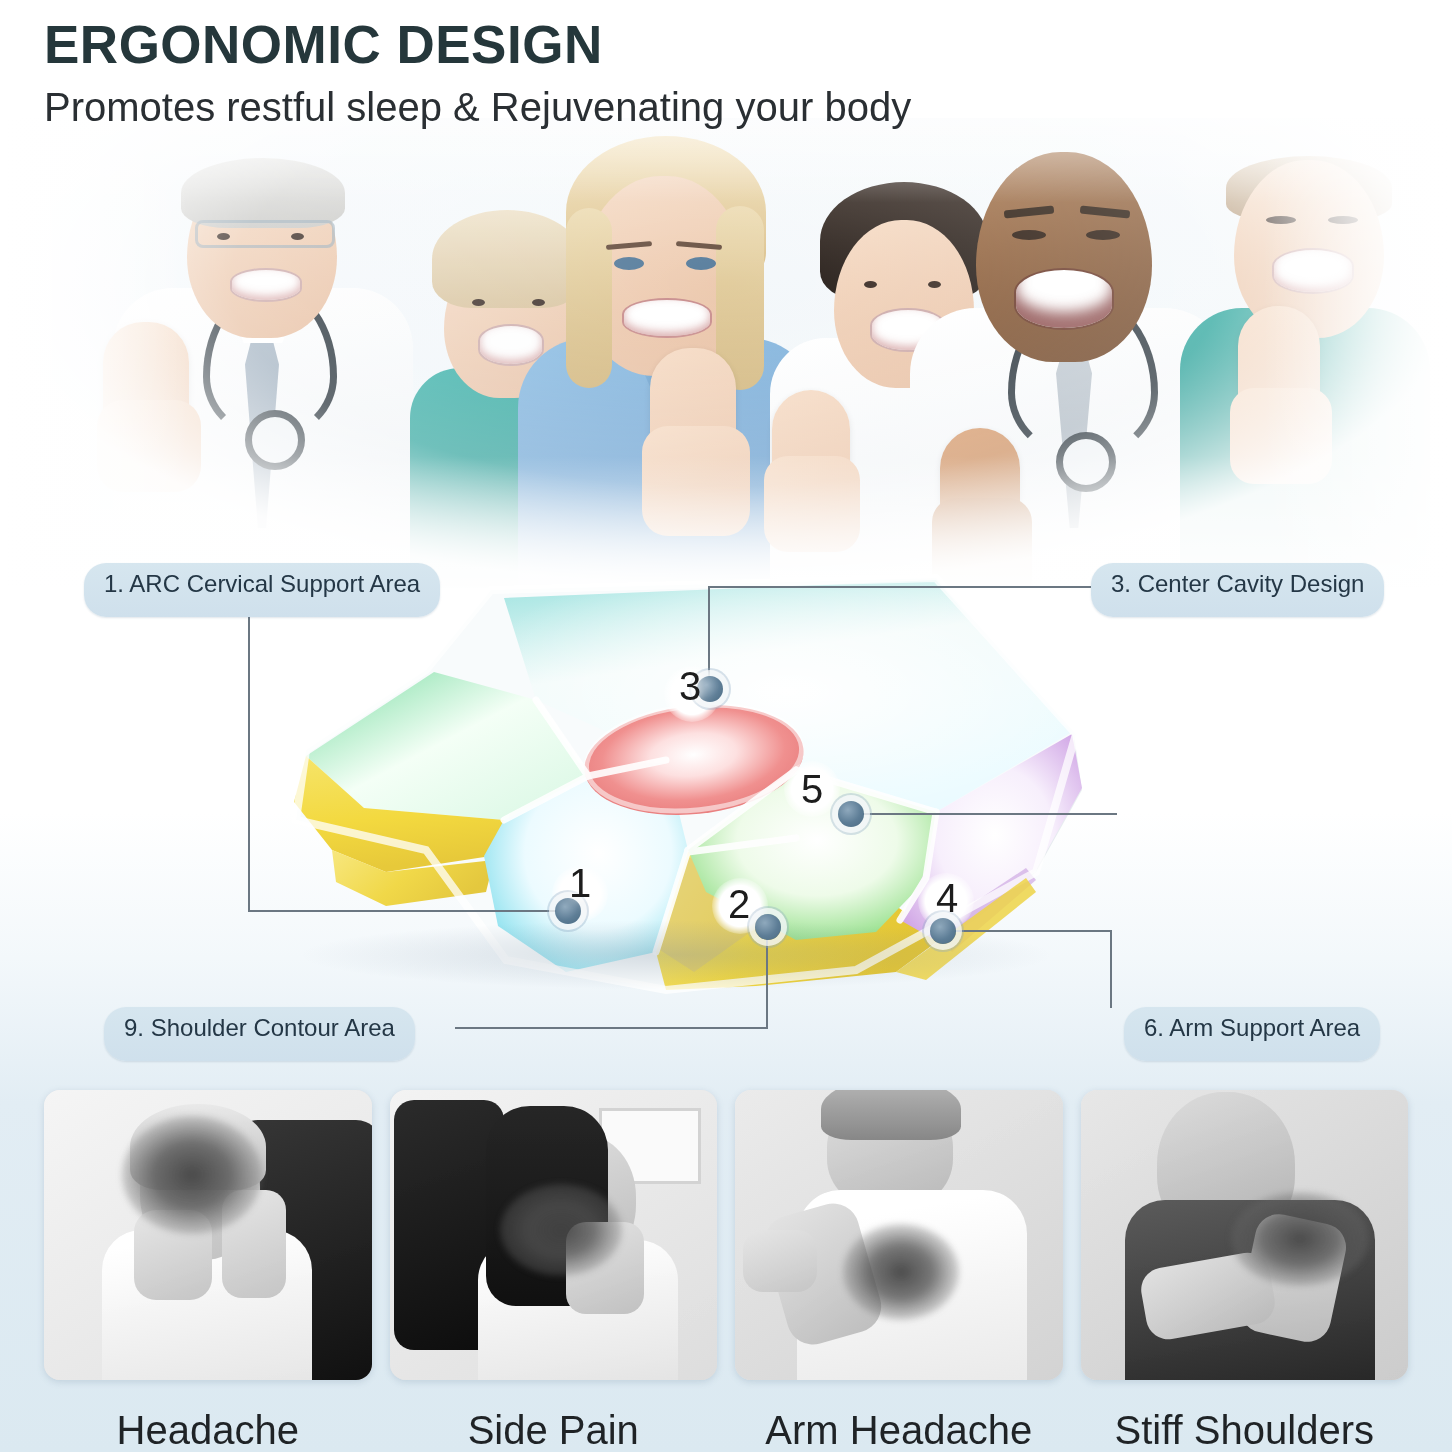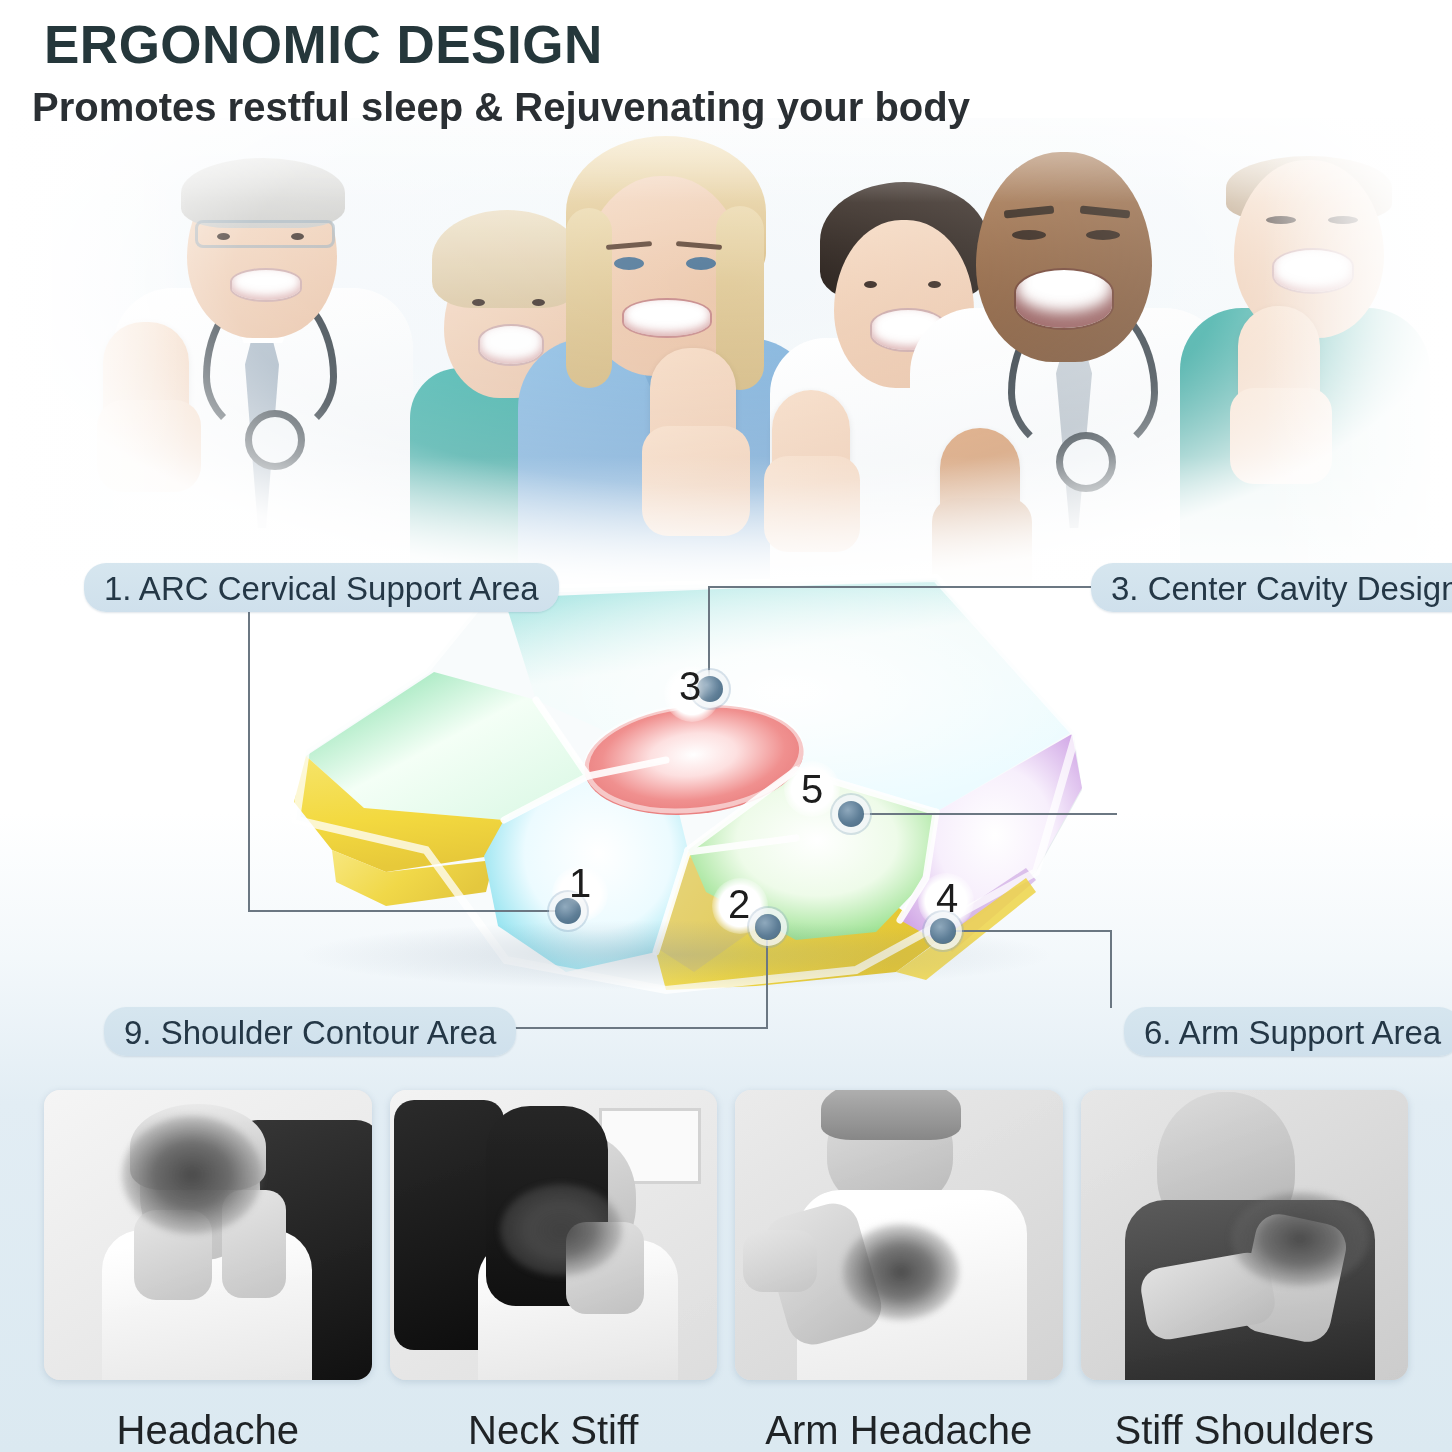--- a/index.html
+++ b/index.html
@@ -8,21 +8,21 @@
     font-family:"Liberation Sans","DejaVu Sans",sans-serif;
     background:#ffffff;
   }
   .stage{position:relative;width:1452px;height:1452px;overflow:hidden;
     background:linear-gradient(180deg,#ffffff 0%,#ffffff 56%,#f3f8fb 66%,#e2edf4 76%,#dbe9f1 100%);}
 
   
   .hdr{position:absolute;left:32px;top:4px;width:1100px;z-index:40;}
   .hdr h1{margin:12px;font-size:53px;line-height:1.08;font-weight:700;
      color:#25373b;letter-spacing:.5px;}
-  .hdr h2{margin:8px 0 0 0;font-size:40px;line-height:1.1;font-weight:700;color:#2a2f33;}
+  .hdr h2{margin:8px 0 0 12px;font-size:40px;line-height:1.1;font-weight:400;color:#2a2f33;}
 
   
   .hero{position:absolute;left:0;top:118px;width:1452px;height:470px;overflow:hidden;}
   .hero .glow{position:absolute;inset:0;background:
       radial-gradient(ellipse 55% 70% at 50% 35%,rgba(255,255,255,0) 0%,rgba(255,255,255,.25) 62%,rgba(255,255,255,.95) 92%),
       linear-gradient(180deg,rgba(255,255,255,.55) 0%,rgba(255,255,255,0) 18%,rgba(255,255,255,0) 72%,rgba(255,255,255,.92) 100%);
       z-index:9;}
   .hero .edgefade{position:absolute;inset:0;z-index:10;background:
       linear-gradient(90deg,#fff 0%,rgba(255,255,255,.65) 5%,rgba(255,255,255,0) 13%,
         rgba(255,255,255,0) 87%,rgba(255,255,255,.65) 95%,#fff 100%);}
@@ -41,22 +41,22 @@
   .tie{position:absolute;background:linear-gradient(180deg,#aab9c7,#8fa1b2);}
 
   
   .pillow-wrap{position:absolute;left:236px;top:520px;width:880px;height:500px;z-index:25;}
   .pillow-shadow{position:absolute;left:60px;top:400px;width:760px;height:70px;
      background:radial-gradient(ellipse at 50% 50%,rgba(120,140,160,.28),rgba(120,140,160,0) 70%);}
 
   
   .pill{position:absolute;z-index:60;
      background:linear-gradient(180deg,#d6e6ef,#cfe0ec);
-     border-radius:22px;padding:7px 20px 4px 20px;
-     font-size:33px;color:#243746;white-space:nowrap;
+     border-radius:22px;padding:7px 20px 19px 20px;
+     font-size:24px;color:#243746;white-space:nowrap;
      box-shadow:0 1px 2px rgba(80,110,140,.18);}
   .leader{position:absolute;z-index:55;}
   .leader .seg{position:absolute;background:#6b7782;}
   .dot{position:absolute;z-index:58;width:26px;height:26px;border-radius:50%;
      background:radial-gradient(circle at 38% 34%,#8fa9bd 0%,#5d7d96 55%,#4c6a82 100%);
      box-shadow:0 0 0 6px rgba(255,255,255,.72),0 0 0 8px rgba(140,170,195,.35);}
   .num{position:absolute;z-index:59;font-size:40px;font-weight:400;color:#1d1d1d;
      text-shadow:0 0 9px #fff,0 0 16px #fff,0 0 22px #fff;}
   .numbadge{position:absolute;z-index:57;width:56px;height:56px;border-radius:50%;
      background:radial-gradient(circle,#fff 52%,rgba(255,255,255,0) 76%);}
@@ -361,18 +361,18 @@
         <div style="position:absolute;left:44px;bottom:0;width:250px;height:180px;background:linear-gradient(170deg,#5d5d5d,#2c2c2c);border-radius:40px 40px 0 0;"></div>
         <div style="position:absolute;left:166px;top:128px;width:92px;height:120px;background:linear-gradient(160deg,#ecd8bf,#cfb494);border-radius:24px;transform:rotate(12deg);"></div>
         <div style="position:absolute;left:62px;top:170px;width:130px;height:72px;background:linear-gradient(160deg,#eedaC0,#cfb494);border-radius:22px;transform:rotate(-10deg);"></div>
         <div class="pain" style="left:150px;top:102px;width:138px;height:94px;"></div>
       </div>
     </div>
   </div>
 
   <div class="caps">
     <div>Headache</div>
-    <div>Neck Stiff</div>
+    <div>Side Pain</div>
     <div>Arm Headache</div>
     <div>Stiff Shoulders</div>
   </div>
 
 </div>
 
 </body></html>

